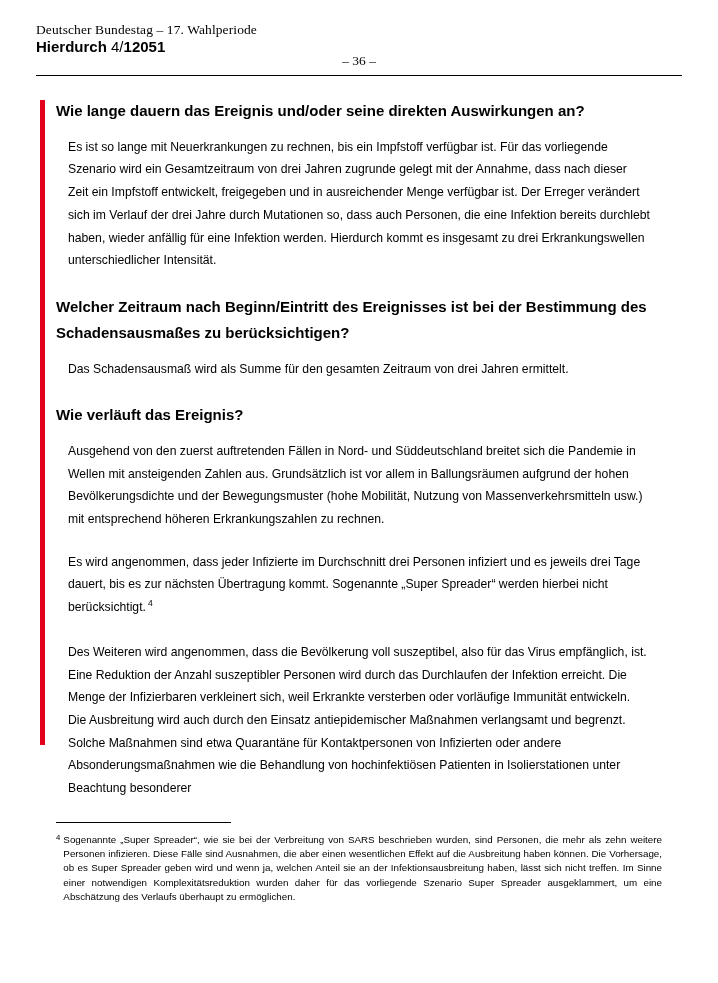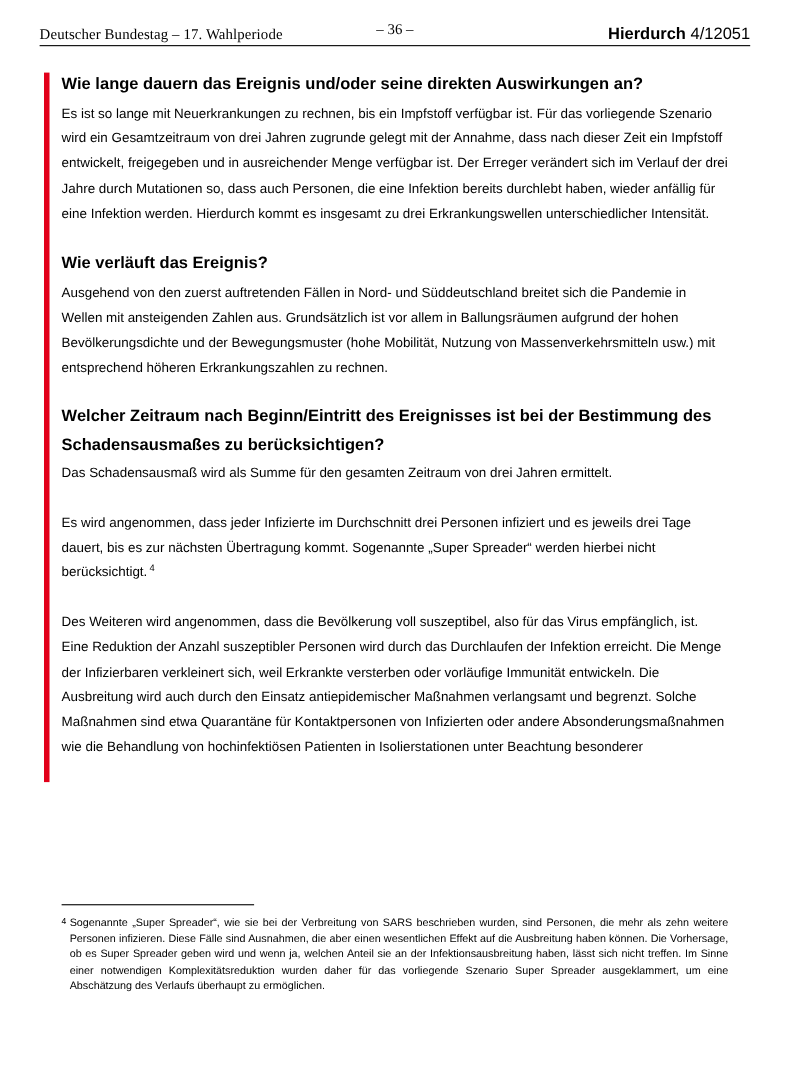--- a/index.html
+++ b/index.html
@@ -24,22 +24,23 @@
     background: #ffffff;
   }
 
   
   .page-header {
     position: relative;
     margin: 22px 36px 0 36px;
     display: flex;
     align-items: baseline;
     justify-content: space-between;
-    padding-bottom: 2px;
+    padding-bottom: 20px;
     border-bottom: 1.2px solid #000;
+    flex-direction: column;
   }
   .header-left {
     font-family: "Liberation Serif", serif;
     font-size: 13.5px;
     letter-spacing: .1px;
     white-space: nowrap;
   }
   .header-center {
     font-family: "Liberation Serif", serif;
     font-size: 13.5px;
@@ -49,21 +50,21 @@
     bottom: 6px;
   }
   .header-right {
     font-family: "Liberation Sans", sans-serif;
     font-size: 15px;
     font-weight: bold;
     white-space: nowrap;
   }
   .header-right .ds-label { font-weight: bold; }
   .header-right .ds-num-light { font-weight: normal; }
-  .header-right .ds-num-bold { font-weight: normal; }
+  .header-right .ds-num-bold { font-weight: bold; }
 
   
   .section-bar {
     margin: 33px 56px 0 56px;
     background: #d3d3d3;
     border: 1px solid #000;
     padding: 4px 8px 5px 8px;
     font-size: 11.5px;
     font-weight: bold;
     letter-spacing: .1px;
@@ -84,21 +85,21 @@
   }
   .q {
     font-size: 15px;
     font-weight: bold;
     line-height: 1.72;
     margin: 0 0 2px 0;
   }
   .p {
     font-size: 12.2px;
     line-height: 1.86;
-    margin: 0;
+    margin: 12px;
     text-align: left;
   }
   .block { margin-bottom: 22px; }
   .block.tight { margin-bottom: 20px; }
 
   sup.fn {
     font-size: 8.5px;
     vertical-align: super;
     line-height: 0;
     padding-left: 2px;
@@ -149,28 +150,28 @@
 
 
   <div class="content-wrap">
     <div class="red-rule"></div>
 
     <div class="block">
       <p class="q">Wie lange dauern das Ereignis und/oder seine direkten Auswirkungen an?</p>
       <p class="p">Es ist so lange mit Neuerkrankungen zu rechnen, bis ein Impfstoff verfügbar ist. Für das vorliegende Szenario wird ein Gesamtzeitraum von drei Jahren zugrunde gelegt mit der Annahme, dass nach dieser Zeit ein Impfstoff entwickelt, freigegeben und in ausreichender Menge verfügbar ist. Der Erreger verändert sich im Verlauf der drei Jahre durch Mutationen so, dass auch Personen, die eine Infektion bereits durchlebt haben, wieder anfällig für eine Infektion werden. Hierdurch kommt es insgesamt zu drei Erkrankungswellen unterschiedlicher Intensität.</p>
     </div>
 
+    <div class="block">
+      <p class="q">Welcher Zeitraum nach Beginn/Eintritt des Ereignisses ist bei der Bestimmung des Schadensausmaßes zu berücksichtigen?</p>
+      <p class="p">Das Schadensausmaß wird als Summe für den gesamten Zeitraum von drei Jahren ermittelt.</p>
+    </div>
+
     <div class="block tight">
       <p class="q">Wie verläuft das Ereignis?</p>
       <p class="p">Ausgehend von den zuerst auftretenden Fällen in Nord- und Süddeutschland breitet sich die Pandemie in Wellen mit ansteigenden Zahlen aus. Grundsätzlich ist vor allem in Ballungsräumen aufgrund der hohen Bevölkerungsdichte und der Bewegungsmuster (hohe Mobilität, Nutzung von Massenverkehrsmitteln usw.) mit entsprechend höheren Erkrankungszahlen zu rechnen.</p>
-    </div>
-
-    <div class="block">
-      <p class="q">Welcher Zeitraum nach Beginn/Eintritt des Ereignisses ist bei der Bestimmung des Schadensausmaßes zu berücksichtigen?</p>
-      <p class="p">Das Schadensausmaß wird als Summe für den gesamten Zeitraum von drei Jahren ermittelt.</p>
     </div>
 
     <div class="block">
       <p class="p"><span>Es wird angenommen, dass jeder Infizierte im Durchschnitt drei Personen infiziert und es jeweils drei Tage dauert, bis es zur nächsten Übertragung kommt. Sogenannte „Super Spreader“ werden hierbei nicht berücksichtigt.</span><sup class="fn">4</sup></p>
     </div>
 
     <div class="block">
       <p class="p">Des Weiteren wird angenommen, dass die Bevölkerung voll suszeptibel, also für das Virus empfänglich, ist. Eine Reduktion der Anzahl suszeptibler Personen wird durch das Durchlaufen der Infektion erreicht. Die Menge der Infizierbaren verkleinert sich, weil Erkrankte versterben oder vorläufige Immunität entwickeln. Die Ausbreitung wird auch durch den Einsatz antiepidemischer Maßnahmen verlangsamt und begrenzt. Solche Maßnahmen sind etwa Quarantäne für Kontaktpersonen von Infizierten oder andere Absonderungsmaßnahmen wie die Behandlung von hochinfektiösen Patienten in Isolierstationen unter Beachtung besonderer</p>
     </div>
   </div>

